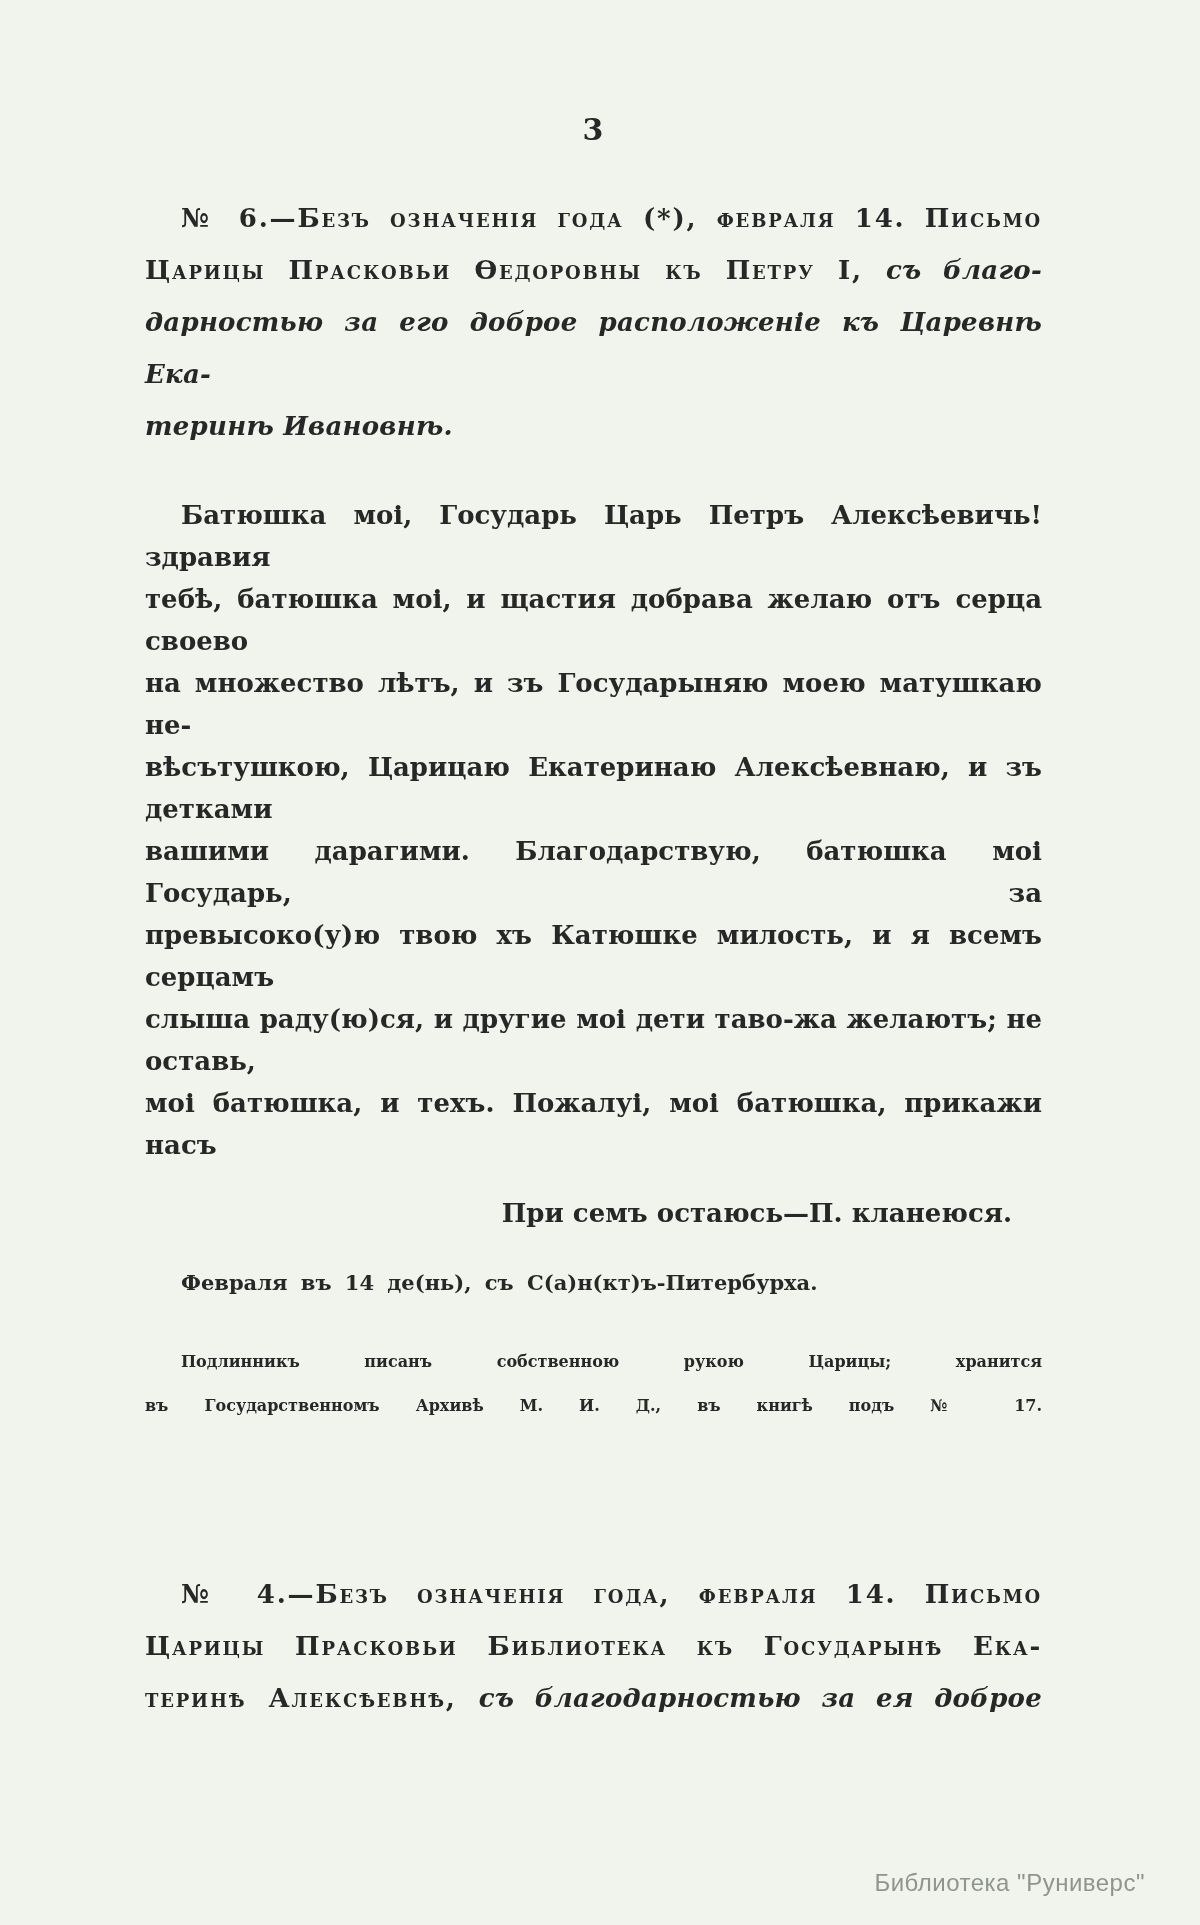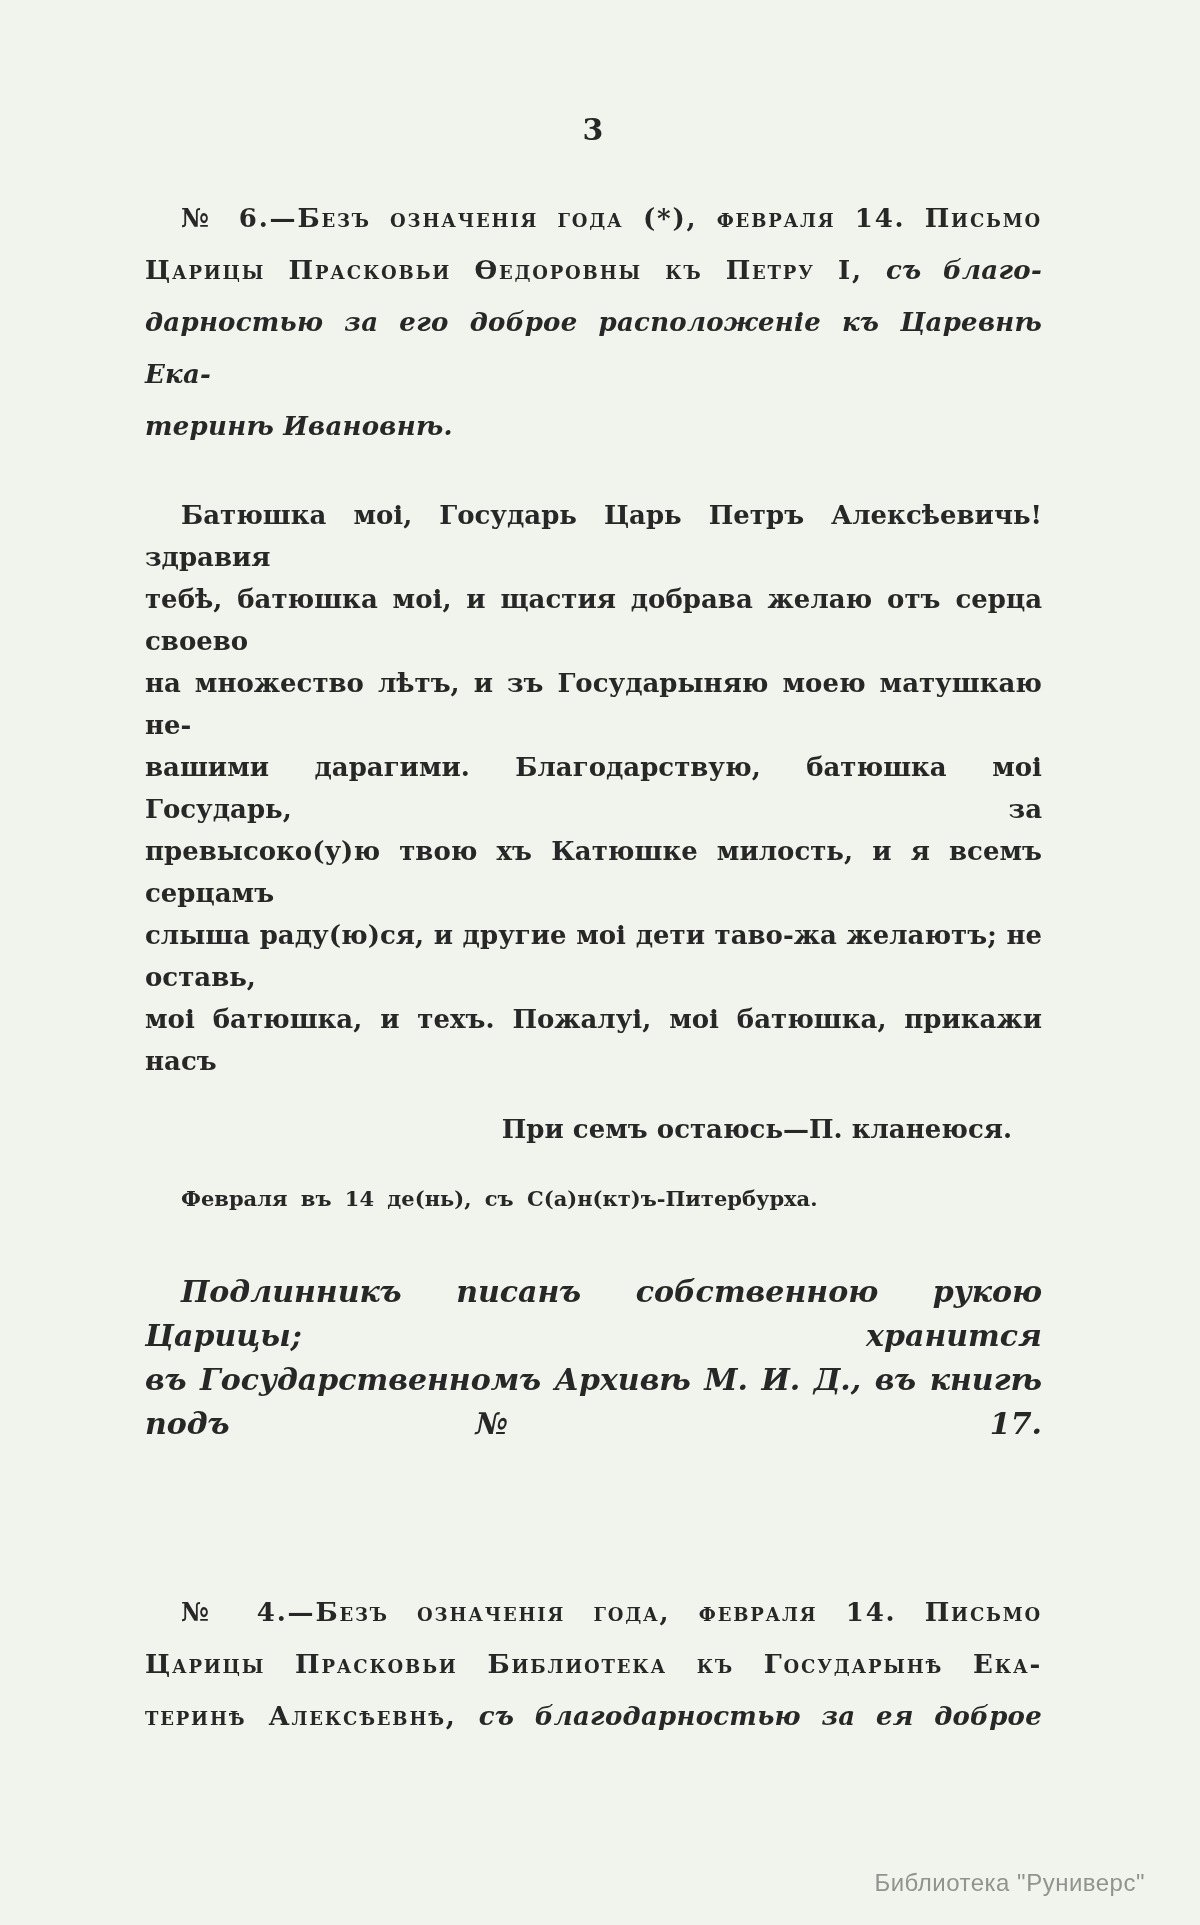--- a/index.html
+++ b/index.html
@@ -49,23 +49,22 @@
     padding-right: 30px;
   }
   .dateline {
     margin-top: 28px;
     font-size: 21px;
     line-height: 42px;
     text-indent: 36px;
     word-spacing: 6px;
   }
   .archive-note {
-    margin-top: 50px;
-    font-size: 30px;
-    font-style: italic;
+    margin-top: 36px;
+    font-size: 16px;
   }
   .archive-note .tline { line-height: 44px; }
 
   .letter4-heading { margin-top: 140px; }
 
   .watermark {
     position: absolute;
     right: 55px;
     bottom: 28px;
     font-family: "Liberation Sans", sans-serif;
@@ -87,20 +86,21 @@
         <div class="tline"><span class="sc">№ 6.—Безъ означенія года (*), февраля 14. Письмо</span></div>
         <div class="tline"><span class="sc">Царицы Прасковьи Ѳедоровны къ Петру I, </span><span class="it">съ благо-</span></div>
         <div class="tline"><span class="it">дарностью за его доброе расположеніе къ Царевнѣ Ека-</span></div>
         <div class="tline last"><span class="it">теринѣ Ивановнѣ.</span></div>
       </div>
 
     <div class="body-text para justify-all">
         <div class="tline"><span>Батюшка моі, Государь Царь Петръ Алексѣевичь! здравия</span></div>
         <div class="tline"><span>тебѣ, батюшка моі, и щастия добрава желаю отъ серца своево</span></div>
         <div class="tline"><span>на множество лѣтъ, и зъ Государыняю моею матушкаю не-</span></div>
+        <div class="tline"><span>вѣсътушкою, Царицаю Екатеринаю Алексѣевнаю, и зъ детками</span></div>
         <div class="tline"><span>вашими дарагими. Благодарствую, батюшка моі Государь, за</span></div>
         <div class="tline"><span>превысоко(у)ю твою хъ Катюшке милость, и я всемъ серцамъ</span></div>
         <div class="tline"><span>слыша раду(ю)ся, и другие моі дети таво-жа желаютъ; не оставь,</span></div>
         <div class="tline"><span>моі батюшка, и техъ. Пожалуі, моі батюшка, прикажи насъ</span></div>
       </div>
 
     <div class="signoff">При семъ остаюсь—П. кланеюся.</div>
 
     <div class="dateline">Февраля въ 14 де(нь), съ С(а)н(кт)ъ-Питербурха.</div>
 

